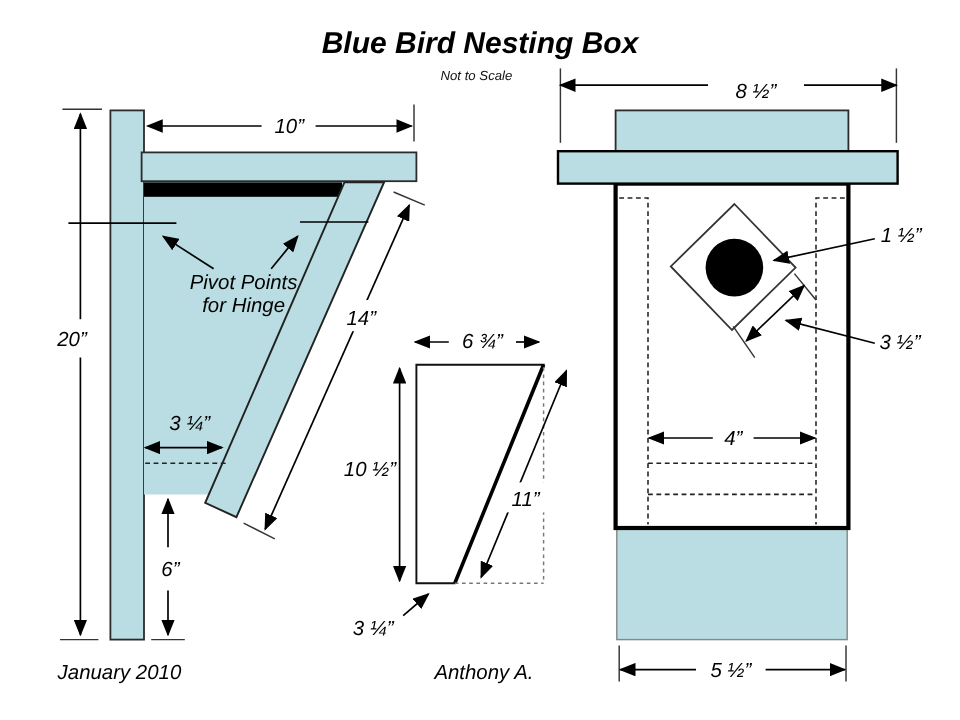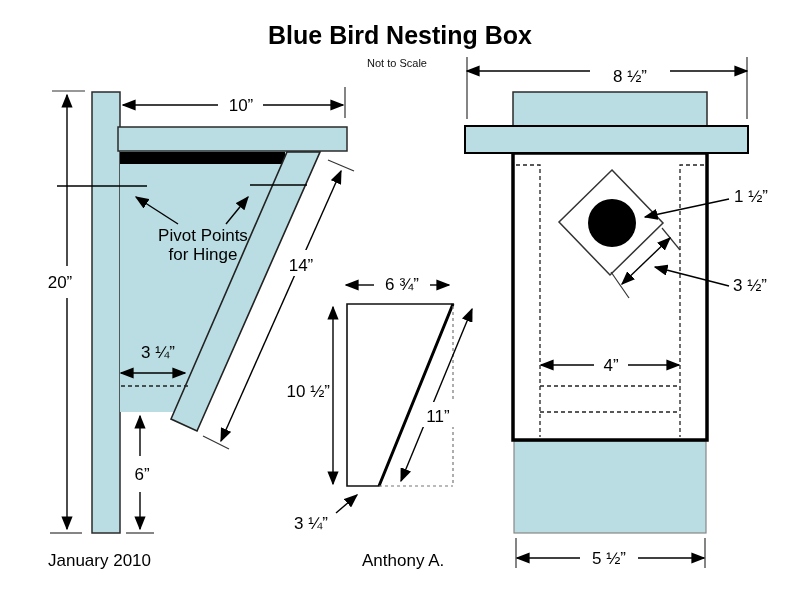--- a/index.html
+++ b/index.html
@@ -1,16 +1,16 @@
 <!DOCTYPE html>
 <html style="--wood: #b9dde2; --outline: #000000; --hole: #000000;"><head>
 <meta charset="utf-8">
 <style>
   html,body{margin:0;padding:0;background:#ffffff;}
-  #canvas{position:relative;width:800px;height:600px;background:#ffffff;overflow:hidden;}
+  #canvas{position:relative;width:800px;height:600px;background:#ffffff;overflow:hidden;font-style:italic;}
   svg{display:block;}
   text{font-family:"Liberation Sans","DejaVu Sans",sans-serif;fill:#000;}
   .title{font-size:25px;font-weight:bold;}
   .sub{font-size:11px;fill:#111;}
   .dim{font-size:17px;}
   .note{font-size:17px;}
   .foot{font-size:17px;}
   .wood{fill:var(--wood,#b9dde2);}
   .oln{stroke:#2b2b2b;stroke-width:1.5;}
   .oln2{stroke:#000;stroke-width:2;}

